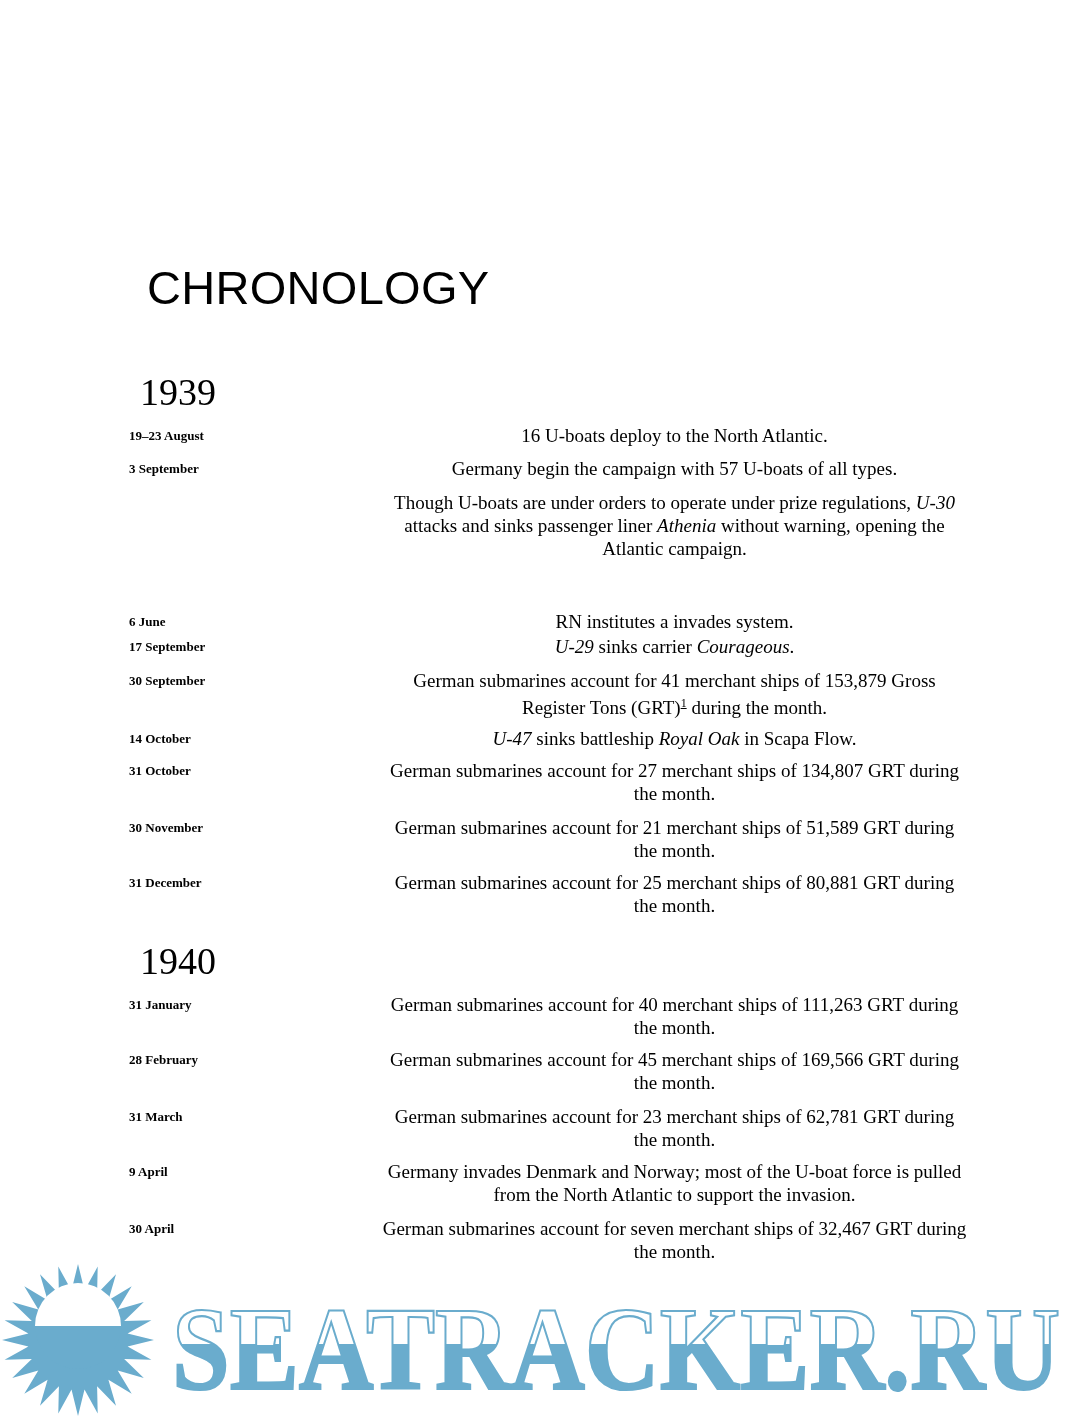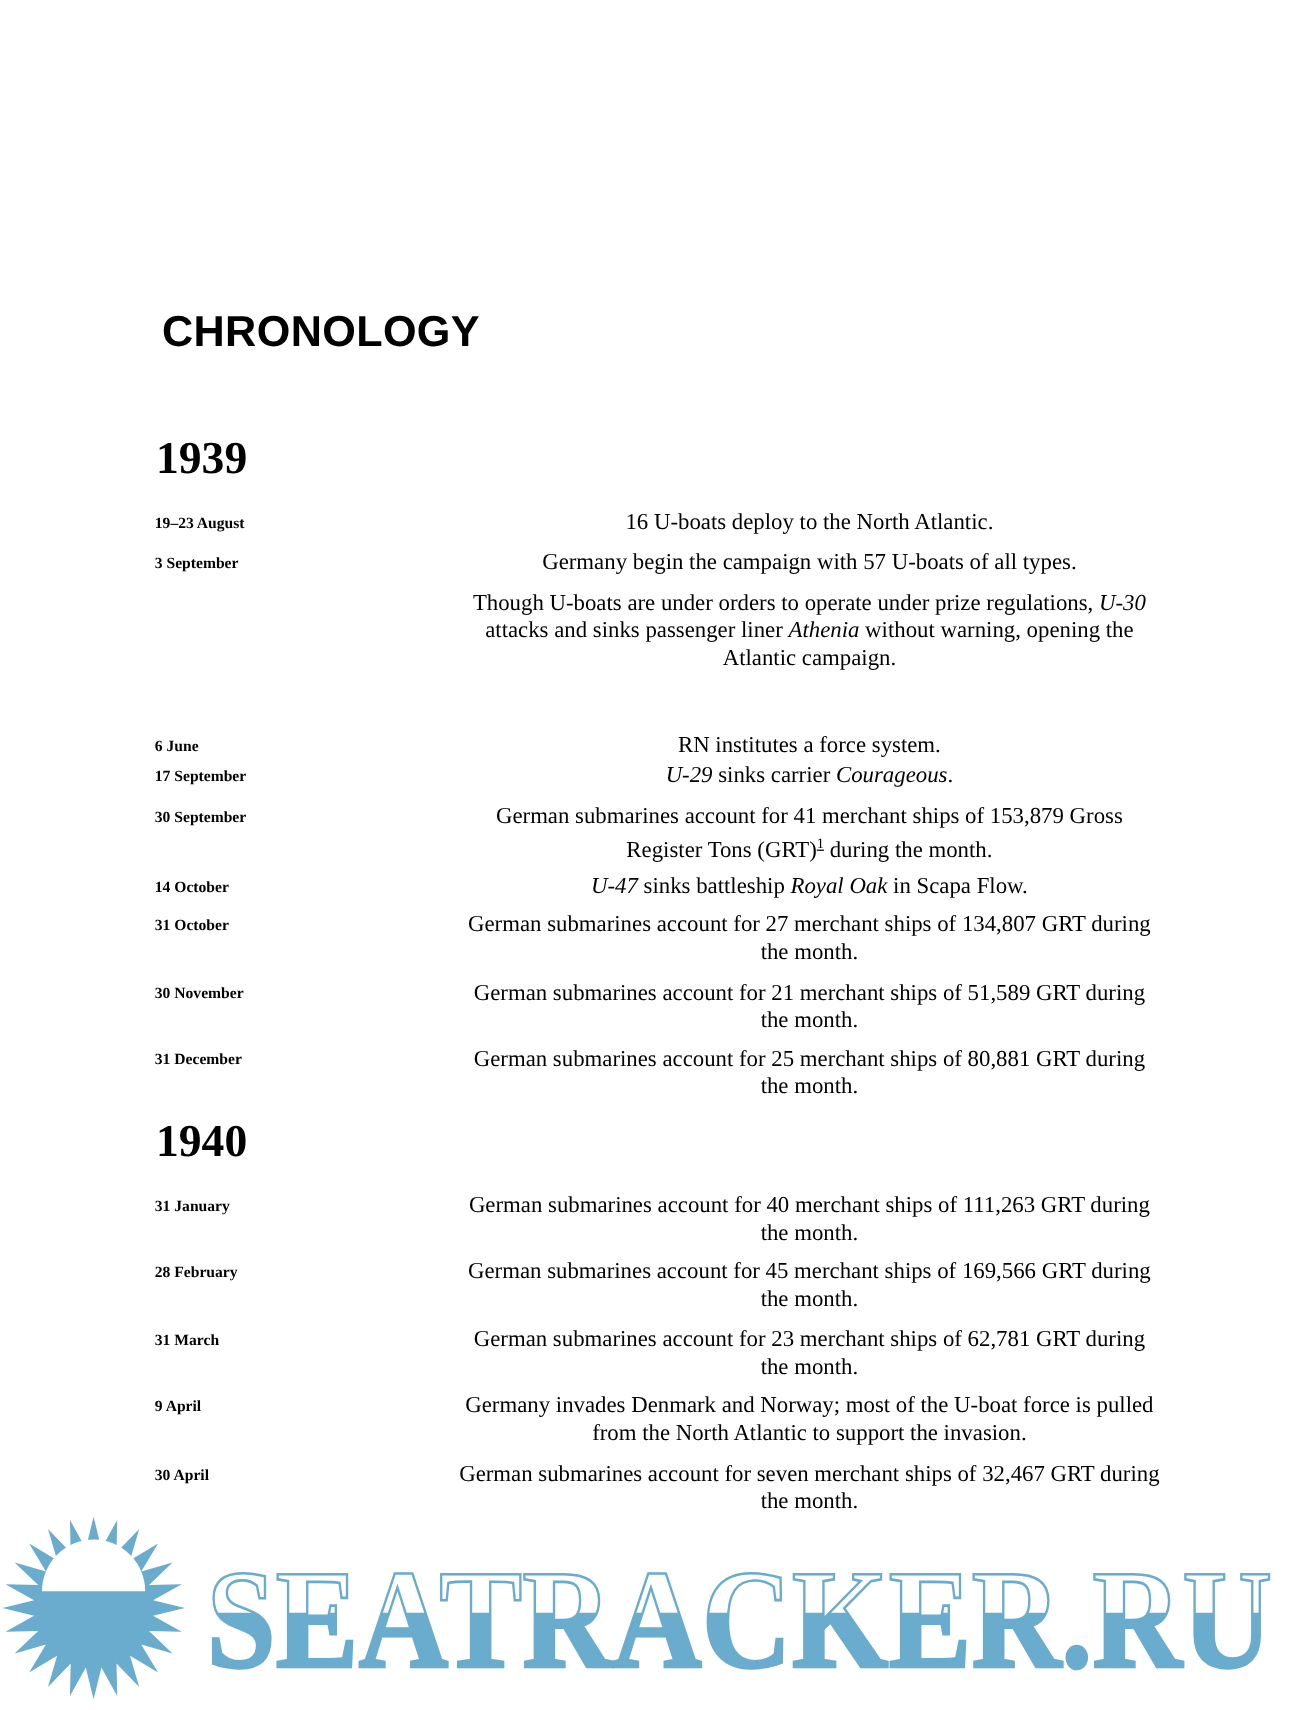--- a/index.html
+++ b/index.html
@@ -1,26 +1,26 @@
 <!DOCTYPE html>
 <html><head>
   <meta charset="utf-8">
   <style>
     html, body { margin: 0; padding: 0; background: #ffffff; }
     body { width: 1080px; height: 1425px; position: relative; overflow: hidden; color: #000; }
     .page { position: absolute; left: 0; top: 0; width: 1080px; height: 1425px; }
     .title {
       position: absolute; left: 130px; top: 243px;
-      font-family: "Liberation Sans", sans-serif; font-weight: bold;
-      font-size: 36px; line-height: 56px; margin: 5px; letter-spacing: 0.3px;
+      font-family: "Liberation Sans", sans-serif; font-weight: normal;
+      font-size: 47px; line-height: 56px; margin: 17px; letter-spacing: 0.3px;
     }
     .year {
       position: absolute; left: 130px;
-      font-family: "Liberation Serif", serif; font-weight: bold;
-      font-size: 38px; line-height: 44px; margin: 0;
+      font-family: "Liberation Serif", serif; font-weight: normal;
+      font-size: 38px; line-height: 44px; margin: 10px;
     }
     .entry { position: absolute; left: 0; width: 1080px; }
     .date {
       position: absolute; left: 129px; top: 0;
       font-family: "Liberation Serif", serif; font-weight: bold;
       font-size: 13px; line-height: 23px; white-space: nowrap;
     }
     .desc {
       position: absolute; left: 382px; top: 0; width: 585px;
       font-family: "Liberation Serif", serif;
@@ -48,21 +48,21 @@
       <div class="entry" style="top: 457px;">
         <div class="date">3 September</div>
         <div class="desc">
           <p class="para">Germany begin the campaign with 57 U-boats of all types.</p>
           <p class="para">Though U-boats are under orders to operate under prize regulations, <i>U-30</i> attacks and sinks passenger liner <i>Athenia</i> without warning, opening the Atlantic campaign.</p>
         </div>
       </div>
       <div class="entry" style="top: 610px;">
         <div class="date">6 June</div>
         <div class="desc">
-          <p class="para">RN institutes a force system.</p>
+          <p class="para">RN institutes a invades system.</p>
         </div>
       </div>
       <div class="entry" style="top: 635px;">
         <div class="date">17 September</div>
         <div class="desc">
           <p class="para"><i>U-29</i> sinks carrier <i>Courageous</i>.</p>
         </div>
       </div>
       <div class="entry" style="top: 669px;">
         <div class="date">30 September</div>

